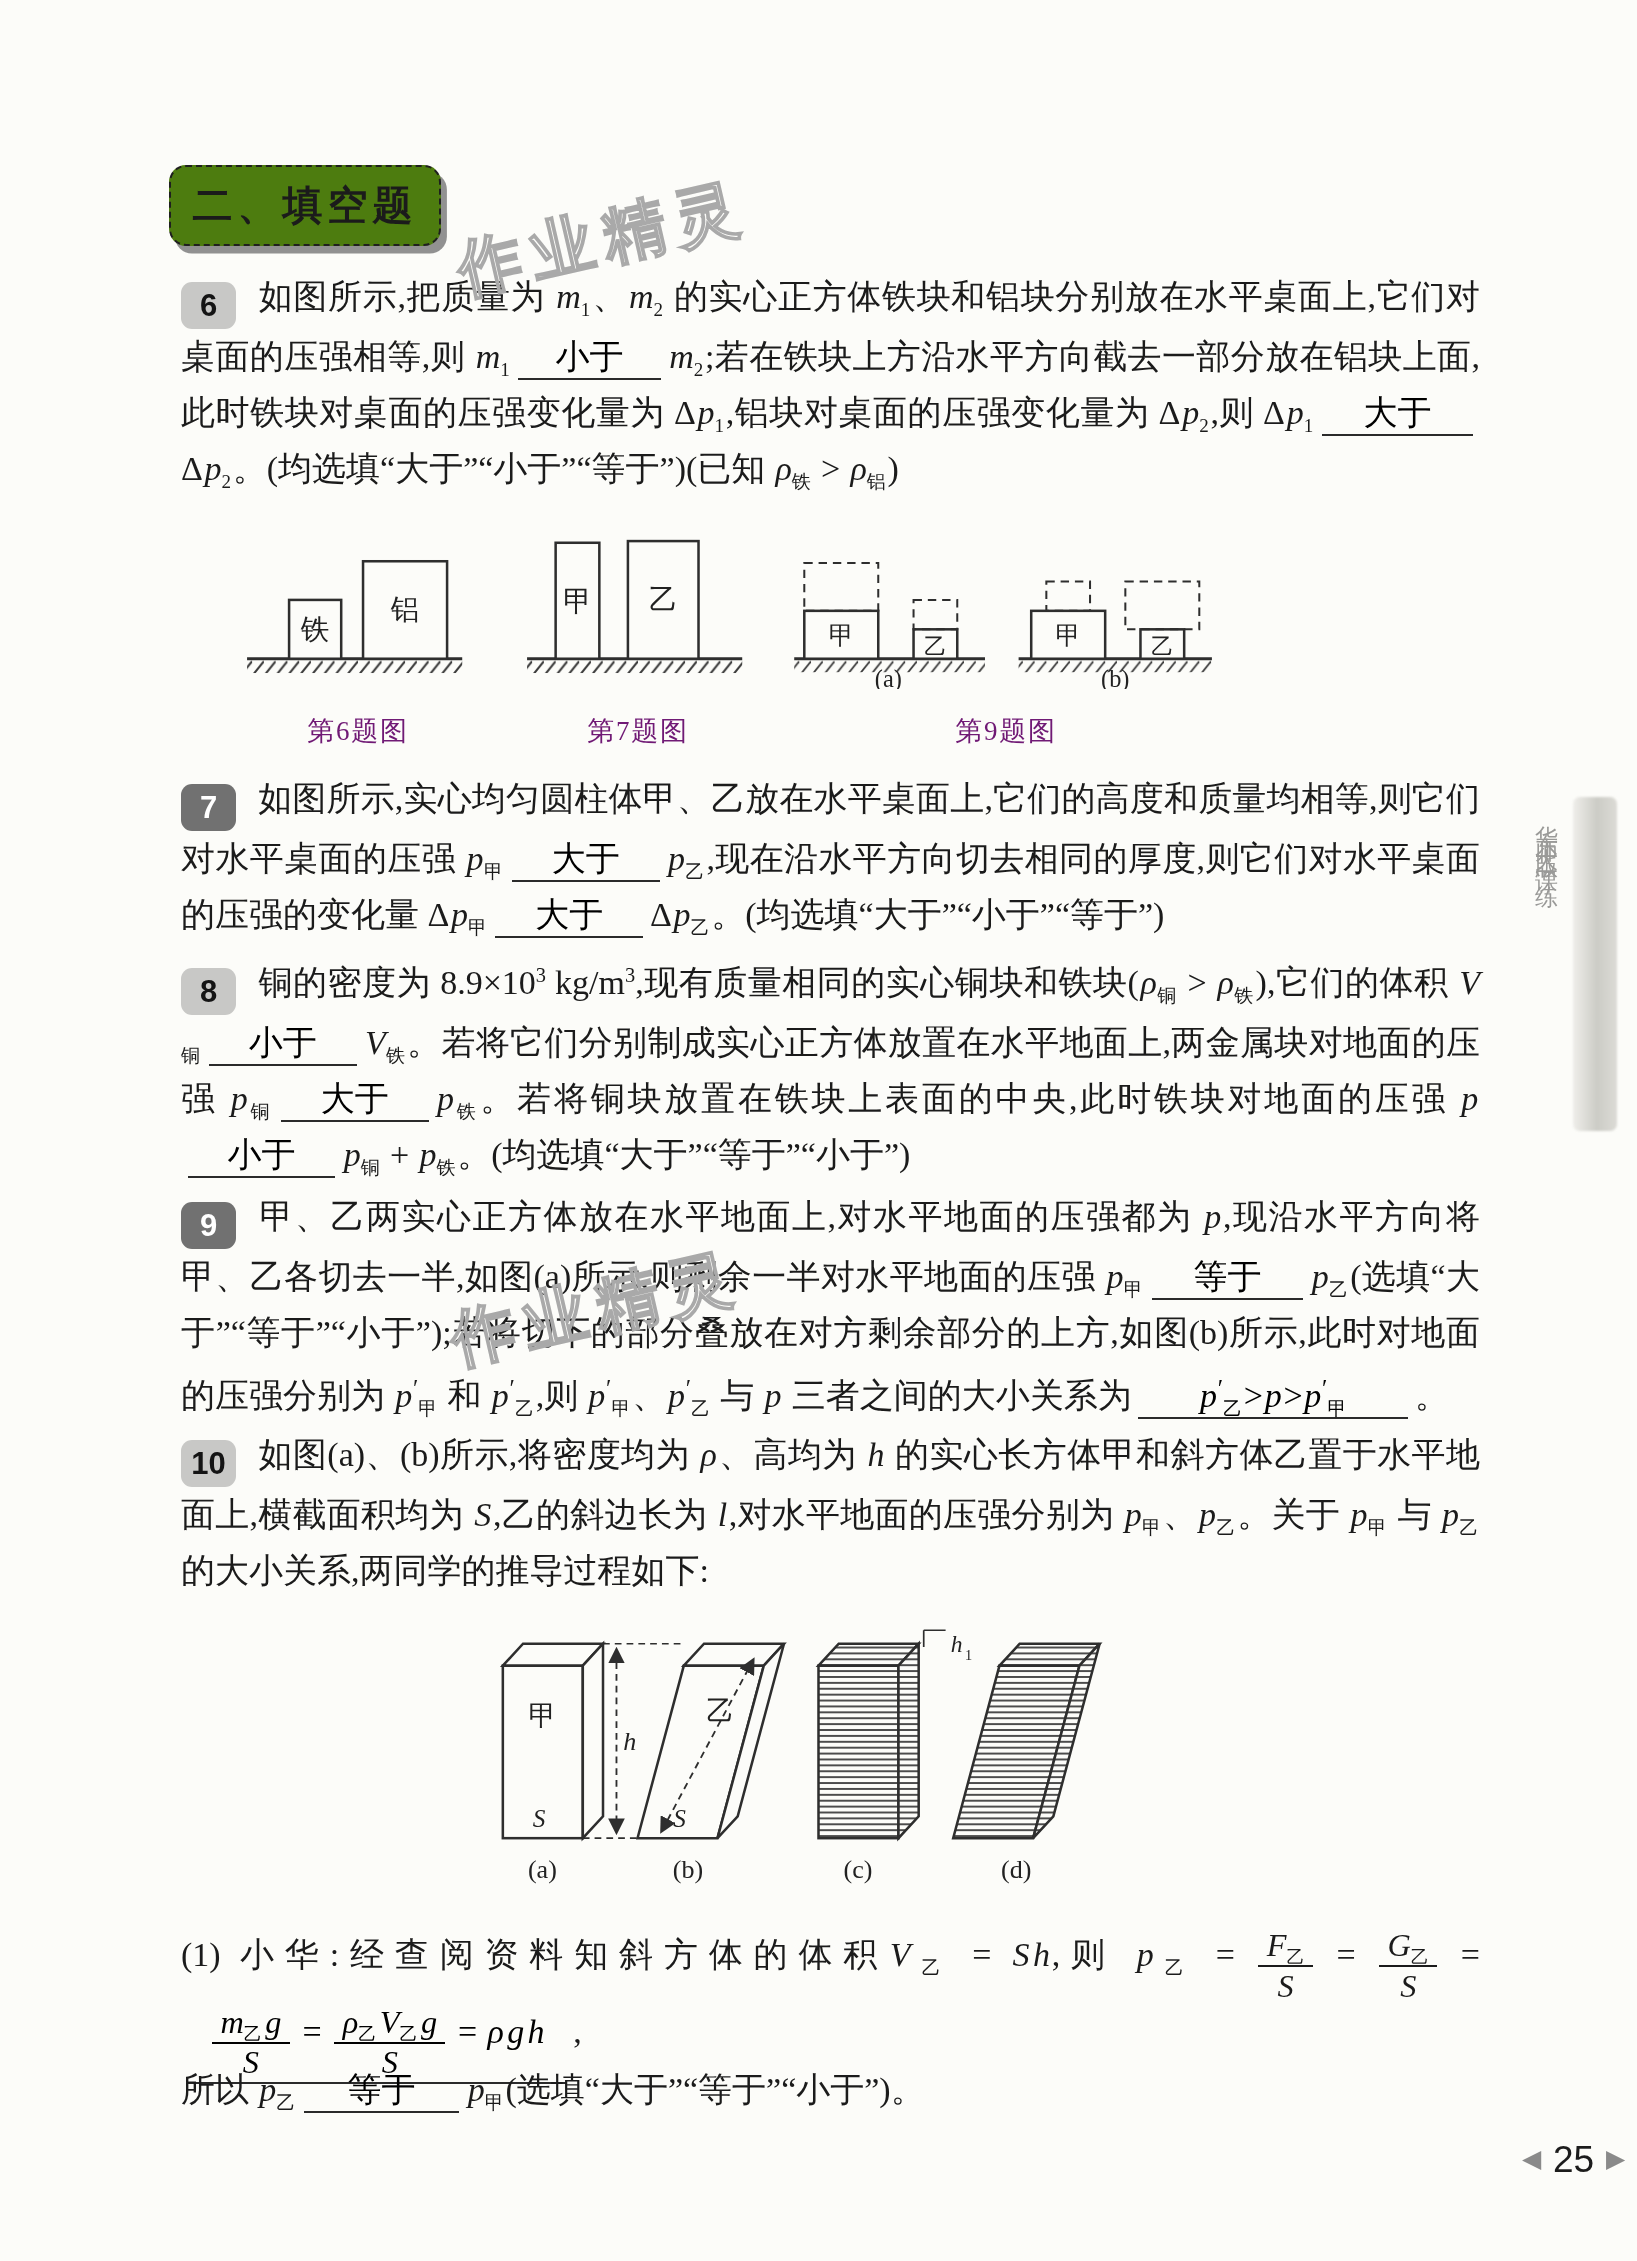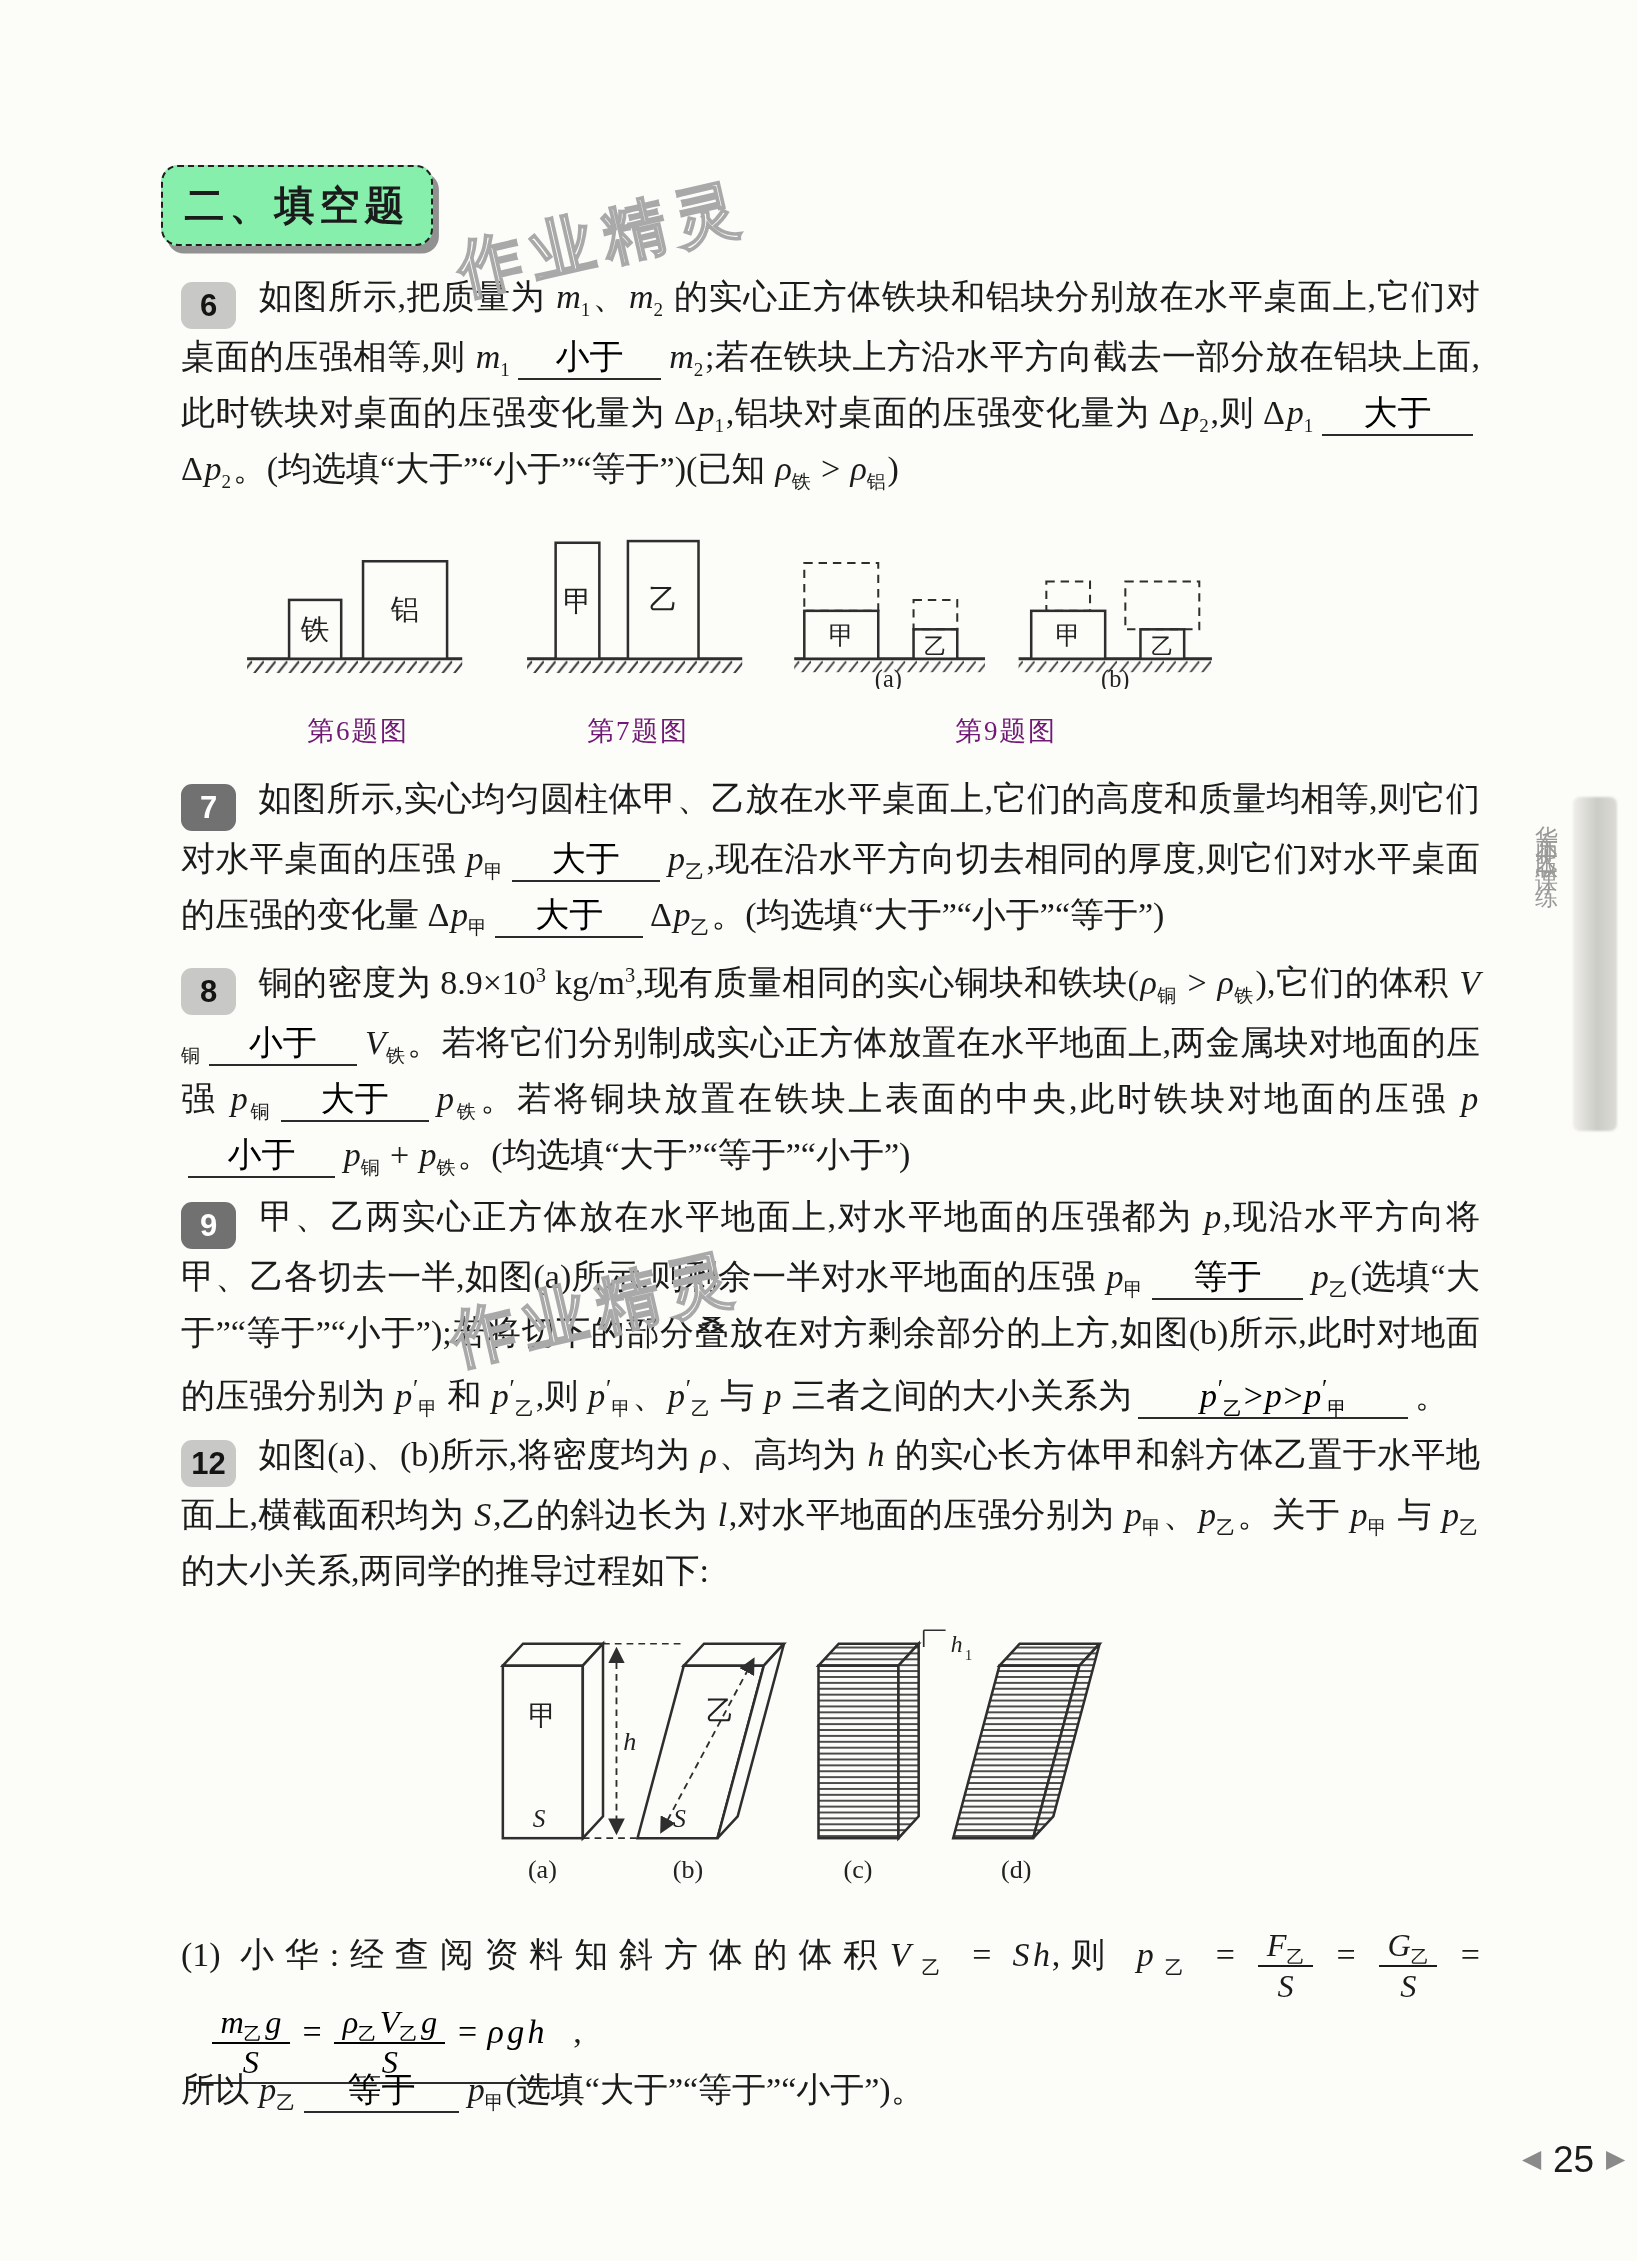--- a/index.html
+++ b/index.html
@@ -1,20 +1,20 @@
 <!DOCTYPE html>
 <html style="font-size:13.5px"><head>
 <meta charset="utf-8">
 <style>
   html,body{margin:0;padding:0;background:#888;}
   .page{position:relative;width:1637px;height:2261px;background:#fcfcf9;overflow:hidden;
         font-family:"Liberation Serif","DejaVu Serif",serif;color:#1b1b1b;}
   
-  .section-pill{position:absolute;left:161px;top:165px;width:268px;height:77px;
-        background:#86efac;border:2.5px dashed #1f1f1f;border-radius:17px;
+  .section-pill{position:absolute;left:169px;top:165px;width:268px;height:77px;
+        background:#4d7c0f;border:2.5px dashed #1f1f1f;border-radius:17px;
         box-shadow:5.9px 7.6px 0 rgba(110,110,110,.75);
         display:flex;align-items:center;justify-content:center;z-index:4;}
   .section-pill span{font-size:40px;font-weight:bold;letter-spacing:5px;}
   
   .wm{position:absolute;z-index:6;pointer-events:none;font-family:"Liberation Sans","DejaVu Sans",sans-serif;
       font-weight:bold;font-size:64px;letter-spacing:10px;transform:rotate(-13deg);
       color:rgba(170,170,170,.38);-webkit-text-stroke:1.7px #a9a9a9;-webkit-text-fill-color:rgba(255,255,255,0);}
   .wm1{left:455px;top:195px;}
   .wm2{left:448px;top:1265px;}
   
@@ -141,21 +141,21 @@
 
   <div class="q" style="top:947px">
     <span class="badge badge-light">8</span><span class="qtext">铜的密度为 8.9×10<sup>3</sup> kg/m<sup>3</sup>,现有质量相同的实心铜块和铁块(<i class="v">ρ<sub>铜</sub></i> &gt; <i class="v">ρ<sub>铁</sub></i>),它们的体积 <i class="v">V<sub>铜</sub></i><span class="blank" style="min-width: 131px;">小于</span><i class="v">V<sub>铁</sub></i>。若将它们分别制成实心正方体放置在水平地面上,两金属块对地面的压强 <i class="v">p<sub>铜</sub></i><span class="blank" style="min-width: 131px;">大于</span><i class="v">p<sub>铁</sub></i>。若将铜块放置在铁块上表面的中央,此时铁块对地面的压强 <i class="v">p</i><span class="blank" style="min-width: 131px;">小于</span><i class="v">p<sub>铜</sub></i> + <i class="v">p<sub>铁</sub></i>。(均选填“大于”“等于”“小于”)</span>
   </div>
 
   <div class="q" style="top:1189px">
     <span class="badge badge-dark">9</span><span class="qtext">甲、乙两实心正方体放在水平地面上,对水平地面的压强都为 <i class="v">p</i>,现沿水平方向将甲、乙各切去一半,如图(a)所示,则剩余一半对水平地面的压强 <i class="v">p<sub>甲</sub></i><span class="blank" style="min-width: 135px;">等于</span><i class="v">p<sub>乙</sub></i>(选填“大于”“等于”“小于”);若将切下的部分叠放在对方剩余部分的上方,如图(b)所示,此时对地面的压强分别为 <i class="v">p<span class="pr">′</span><sub>甲</sub></i> 和 <i class="v">p<span class="pr">′</span><sub>乙</sub></i>,则 <i class="v">p<span class="pr">′</span><sub>甲</sub></i>、<i class="v">p<span class="pr">′</span><sub>乙</sub></i> 与 <i class="v">p</i> 三者之间的大小关系为<span class="blank" style="min-width: 253px;"><i class="v">p<span class="pr">′</span><sub>乙</sub></i>&gt;<i class="v">p</i>&gt;<i class="v">p<span class="pr">′</span><sub>甲</sub></i></span>。</span>
   </div>
 
   <div class="q" style="top:1427px">
-    <span class="badge badge-light">12</span><span class="qtext">如图(a)、(b)所示,将密度均为 <i class="v">ρ</i>、高均为 <i class="v">h</i> 的实心长方体甲和斜方体乙置于水平地面上,横截面积均为 <i class="v">S</i>,乙的斜边长为 <i class="v">l</i>,对水平地面的压强分别为 <i class="v">p<sub>甲</sub></i>、<i class="v">p<sub>乙</sub></i>。关于 <i class="v">p<sub>甲</sub></i> 与 <i class="v">p<sub>乙</sub></i> 的大小关系,两同学的推导过程如下:</span>
+    <span class="badge badge-light">10</span><span class="qtext">如图(a)、(b)所示,将密度均为 <i class="v">ρ</i>、高均为 <i class="v">h</i> 的实心长方体甲和斜方体乙置于水平地面上,横截面积均为 <i class="v">S</i>,乙的斜边长为 <i class="v">l</i>,对水平地面的压强分别为 <i class="v">p<sub>甲</sub></i>、<i class="v">p<sub>乙</sub></i>。关于 <i class="v">p<sub>甲</sub></i> 与 <i class="v">p<sub>乙</sub></i> 的大小关系,两同学的推导过程如下:</span>
   </div>
 
   <div class="fig" style="left:486px;top:1615px;width:665px">
     <svg width="665" height="278" viewBox="0 0 790 330">
       <defs>
         <pattern id="st10" width="9" height="7" patternUnits="userSpaceOnUse">
           <rect width="9" height="7" fill="#fcfcf9"></rect>
           <line x1="0" y1="3.5" x2="9" y2="3.5" stroke="#2e2e2e" stroke-width="2"></line>
         </pattern>
         <marker id="ah" markerWidth="9" markerHeight="9" refX="7" refY="4.5" orient="auto-start-reverse">

